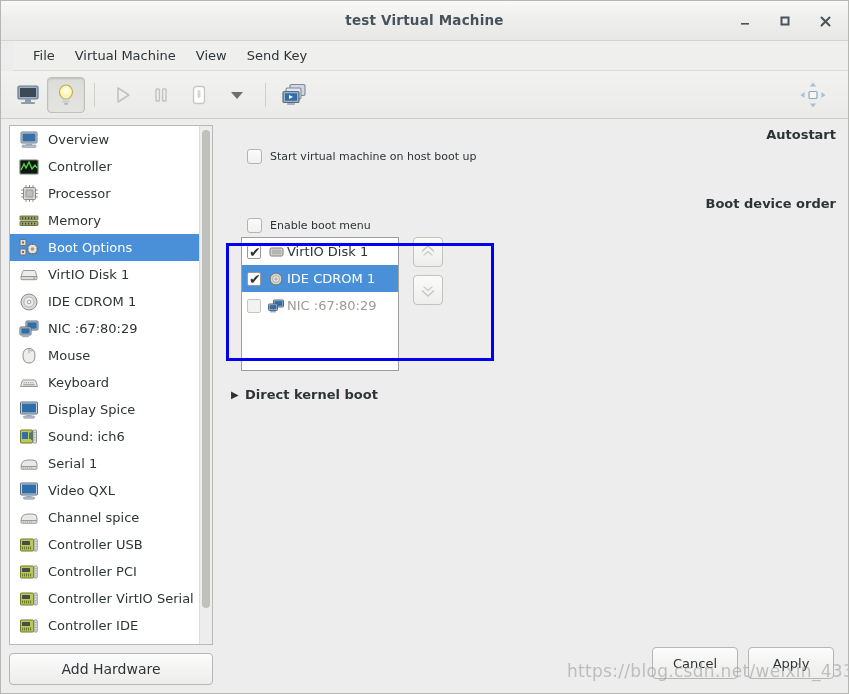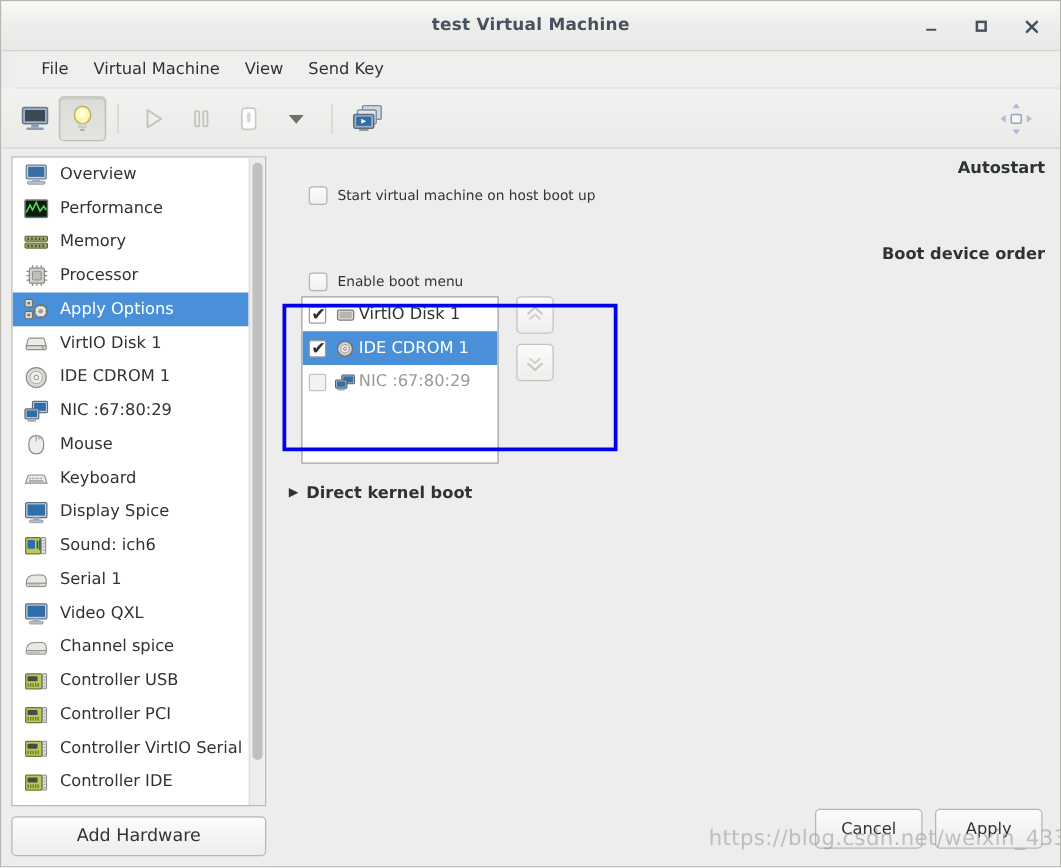--- a/index.html
+++ b/index.html
@@ -491,21 +491,35 @@
             <span>Overview</span>
           </div>
 
           <div class="hw-item">
             <span class="ico">
               <svg width="20" height="16" viewBox="0 0 20 16">
                 <rect x="1" y="1" width="18" height="14" rx="1" fill="#0d1a0d" stroke="#6f7f6f" stroke-width="1.2"></rect>
                 <path d="M2 11 L5 5 L7 9 L10 3 L13 10 L16 6 L18 9" fill="none" stroke="#57d957" stroke-width="1.3"></path>
               </svg>
             </span>
-            <span>Performance</span>
+            <span>Controller</span>
+          </div>
+
+          <div class="hw-item">
+            <span class="ico">
+              <svg width="19" height="19" viewBox="0 0 19 19">
+                <rect x="3.5" y="3.5" width="12" height="12" rx="1" fill="#d5d5d1" stroke="#8a8a86" stroke-width="1"></rect>
+                <rect x="6" y="6" width="7" height="7" rx="0.7" fill="#bdbdb9" stroke="#8a8a86" stroke-width=".7"></rect>
+                <g stroke="#8a8a86" stroke-width="1">
+                  <path d="M6 3.5 V1.2 M9.5 3.5 V1.2 M13 3.5 V1.2 M6 15.5 V17.8 M9.5 15.5 V17.8 M13 15.5 V17.8"></path>
+                  <path d="M3.5 6 H1.2 M3.5 9.5 H1.2 M3.5 13 H1.2 M15.5 6 H17.8 M15.5 9.5 H17.8 M15.5 13 H17.8"></path>
+                </g>
+              </svg>
+            </span>
+            <span>Processor</span>
           </div>
 
           <div class="hw-item">
             <span class="ico">
               <svg width="20" height="14" viewBox="0 0 20 14">
                 <rect x="1" y="2" width="18" height="4" rx="0.6" fill="#9aa86b" stroke="#55602f" stroke-width=".8"></rect>
                 <rect x="1" y="7.5" width="18" height="4" rx="0.6" fill="#9aa86b" stroke="#55602f" stroke-width=".8"></rect>
                 <g fill="#3d471f">
                   <rect x="3" y="3.2" width="1.2" height="1.8"></rect>
                     <rect x="6" y="3.2" width="1.2" height="1.8"></rect>
@@ -516,49 +530,35 @@
                     <rect x="6" y="8.7" width="1.2" height="1.8"></rect>
                   <rect x="9" y="8.7" width="1.2" height="1.8"></rect>
                     <rect x="12" y="8.7" width="1.2" height="1.8"></rect>
                   <rect x="15" y="8.7" width="1.2" height="1.8"></rect>
                 </g>
               </svg>
             </span>
             <span>Memory</span>
           </div>
 
-          <div class="hw-item">
-            <span class="ico">
-              <svg width="19" height="19" viewBox="0 0 19 19">
-                <rect x="3.5" y="3.5" width="12" height="12" rx="1" fill="#d5d5d1" stroke="#8a8a86" stroke-width="1"></rect>
-                <rect x="6" y="6" width="7" height="7" rx="0.7" fill="#bdbdb9" stroke="#8a8a86" stroke-width=".7"></rect>
-                <g stroke="#8a8a86" stroke-width="1">
-                  <path d="M6 3.5 V1.2 M9.5 3.5 V1.2 M13 3.5 V1.2 M6 15.5 V17.8 M9.5 15.5 V17.8 M13 15.5 V17.8"></path>
-                  <path d="M3.5 6 H1.2 M3.5 9.5 H1.2 M3.5 13 H1.2 M15.5 6 H17.8 M15.5 9.5 H17.8 M15.5 13 H17.8"></path>
-                </g>
-              </svg>
-            </span>
-            <span>Processor</span>
-          </div>
-
           <div class="hw-item selected">
             <span class="ico">
               <svg width="20" height="20" viewBox="0 0 20 20">
                 <rect x="1" y="1.5" width="6" height="6" rx="1" fill="#dcdcd8" stroke="#70706c" stroke-width="1"></rect>
                 <rect x="3" y="3.5" width="2" height="2" fill="#70706c"></rect>
                 <rect x="1" y="11" width="6" height="6" rx="1" fill="#dcdcd8" stroke="#70706c" stroke-width="1"></rect>
                 <rect x="3" y="13" width="2" height="2" fill="#70706c"></rect>
                 <circle cx="13.5" cy="11" r="5" fill="#e4e4e0" stroke="#70706c" stroke-width="1.1"></circle>
                 <circle cx="13.5" cy="11" r="1.8" fill="#9b9b97"></circle>
                 <g stroke="#70706c" stroke-width="1.4">
                   <path d="M13.5 5.4 V7 M13.5 15 V16.6 M7.9 11 H9.5 M17.5 11 H19.1"></path>
                 </g>
               </svg>
             </span>
-            <span>Apply Options</span>
+            <span>Boot Options</span>
           </div>
 
           <div class="hw-item">
             <span class="ico">
               <svg width="20" height="14" viewBox="0 0 20 14">
                 <path d="M2 9 L3.5 3.5 Q3.8 2.5 4.8 2.5 L15.2 2.5 Q16.2 2.5 16.5 3.5 L18 9 Z" fill="#ececea" stroke="#8d8d89" stroke-width=".9"></path>
                 <rect x="2" y="8.5" width="16" height="3.2" rx="1" fill="#dedeD9" stroke="#8d8d89" stroke-width=".9"></rect>
                 <circle cx="15.2" cy="10.1" r="0.9" fill="#9d9d99"></circle>
               </svg>
             </span>

